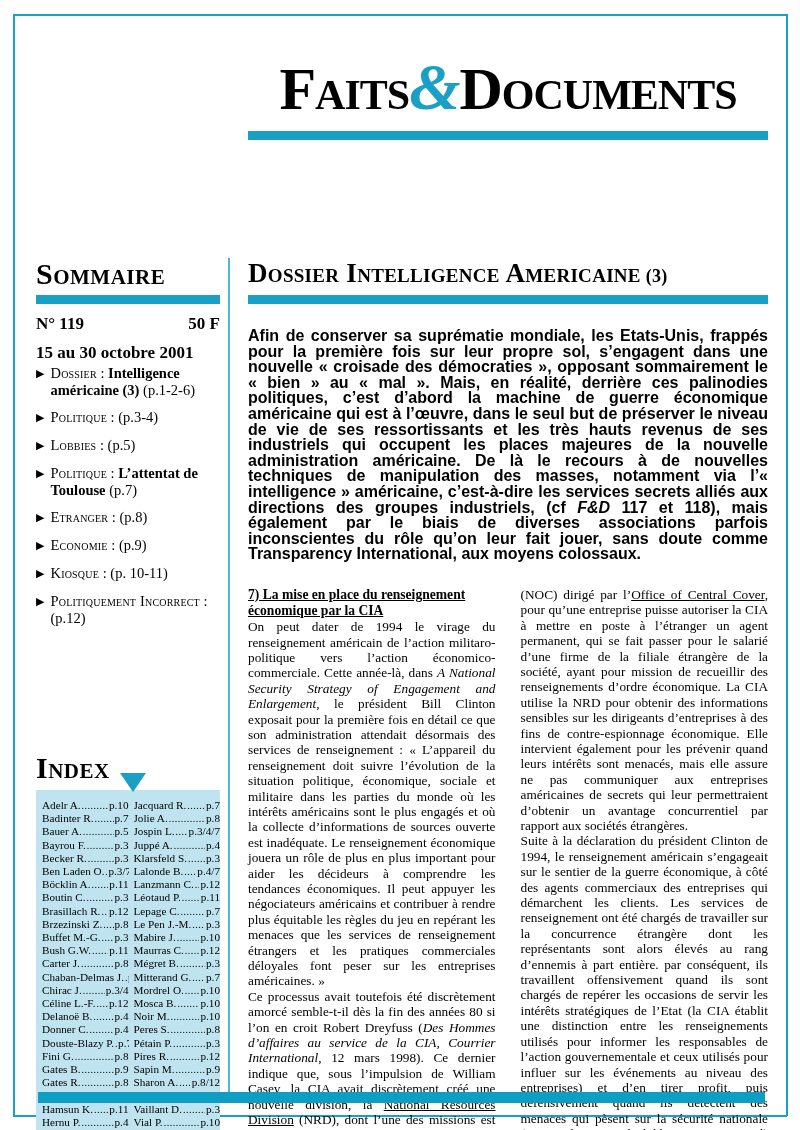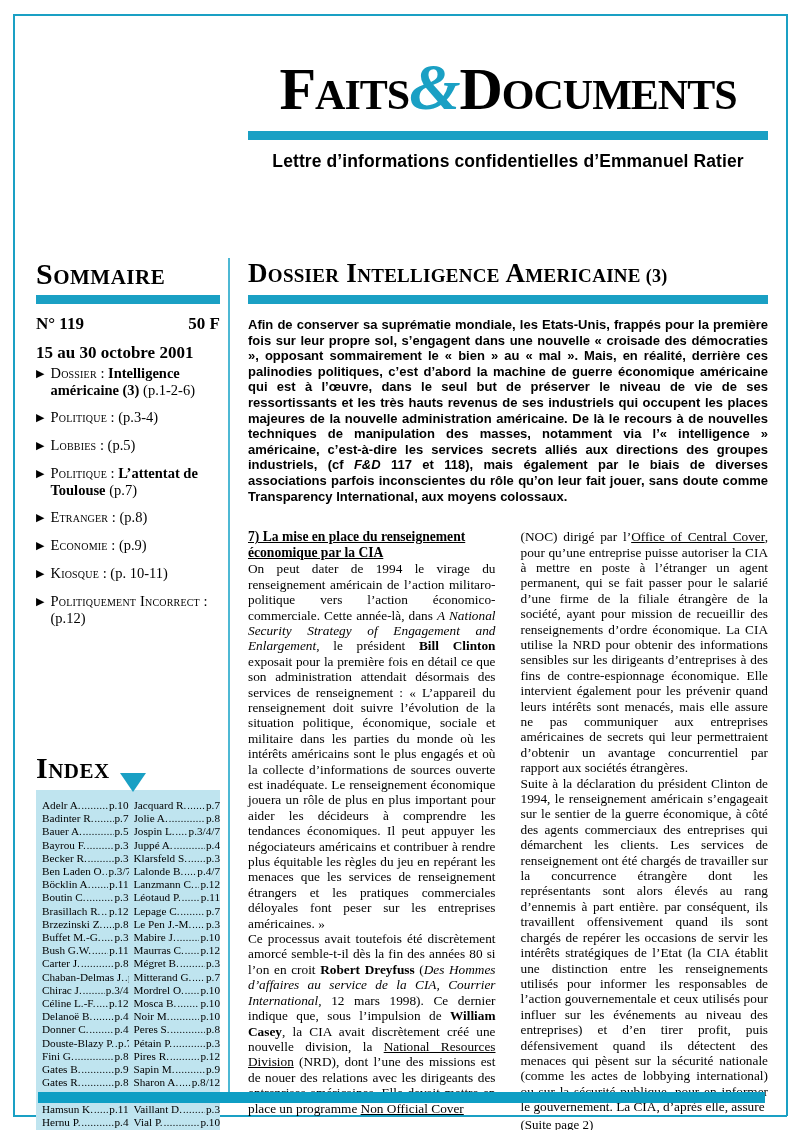--- a/index.html
+++ b/index.html
@@ -210,24 +210,24 @@
   #dossier-title .suffix {
     font-size: 18px;
     font-variant: normal;
   }
   #dossier-rule {
     height: 9px;
     background: #1aa0c4;
     margin-top: 4px;
   }
   #chapo {
-    margin-top: 13px;
+    margin-top: 24px;
     font-family: "Liberation Sans", sans-serif;
     font-weight: bold;
-    font-size: 13px;
+    font-size: 16px;
     line-height: 15.6px;
     text-align: justify;
   }
   #chapo .ital { font-style: italic; }
 
   #body-cols {
     margin-top: 25px;
     display: flex;
     gap: 25px;
   }
@@ -242,21 +242,21 @@
   .sub-head {
     font-weight: bold;
     text-decoration: underline;
     font-size: 13.6px;
     line-height: 15.6px;
     margin-bottom: 1px;
     text-align: left;
   }
   .para { margin: 0; text-align: justify; }
   .para + .para { margin-top: 0px; }
-  .b { font-weight: bold; }
+  .b { font-weight: normal; }
   .i { font-style: italic; }
   .u { text-decoration: underline; }
   .suite {
     text-align: left;
     margin-top: 2px;
     font-size: 13px;
   }
 
   
   #bottom-bar {
@@ -274,21 +274,20 @@
   <div class="frame-line" id="frame-left"></div>
   <div class="frame-line" id="frame-right"></div>
   <div class="frame-line" id="frame-top"></div>
   <div class="frame-line" id="frame-bottom"></div>
 
   <div id="masthead">
     <div id="masthead-title">
       <span class="sc">Faits</span><span class="amp">&amp;</span><span class="sc">Documents</span>
     </div>
     <div id="masthead-rule"></div>
-    <div id="masthead-sub">Lettre d’informations confidentielles d’Emmanuel Ratier</div>
   </div>
 
   <div id="col-divider"></div>
 
   <div id="sidebar">
     <div class="section-title">Sommaire</div>
     <div class="section-rule"></div>
     <div id="sommaire-head-row">
       <span>N° 119</span>
       <span>50 F</span>

